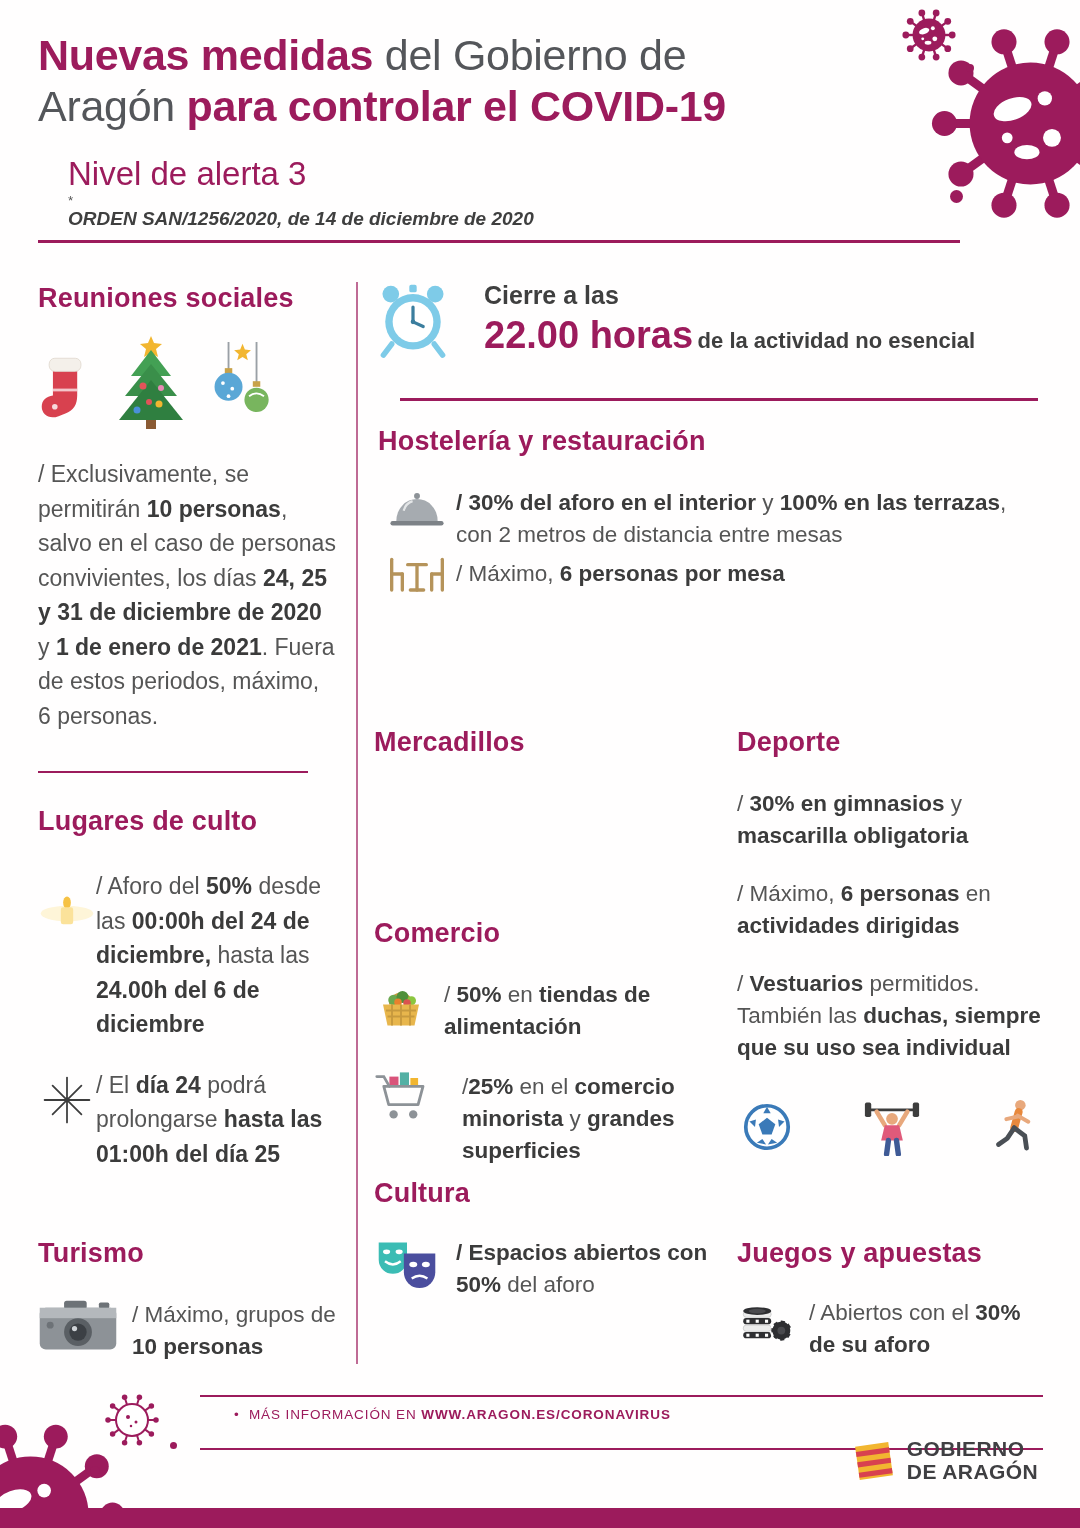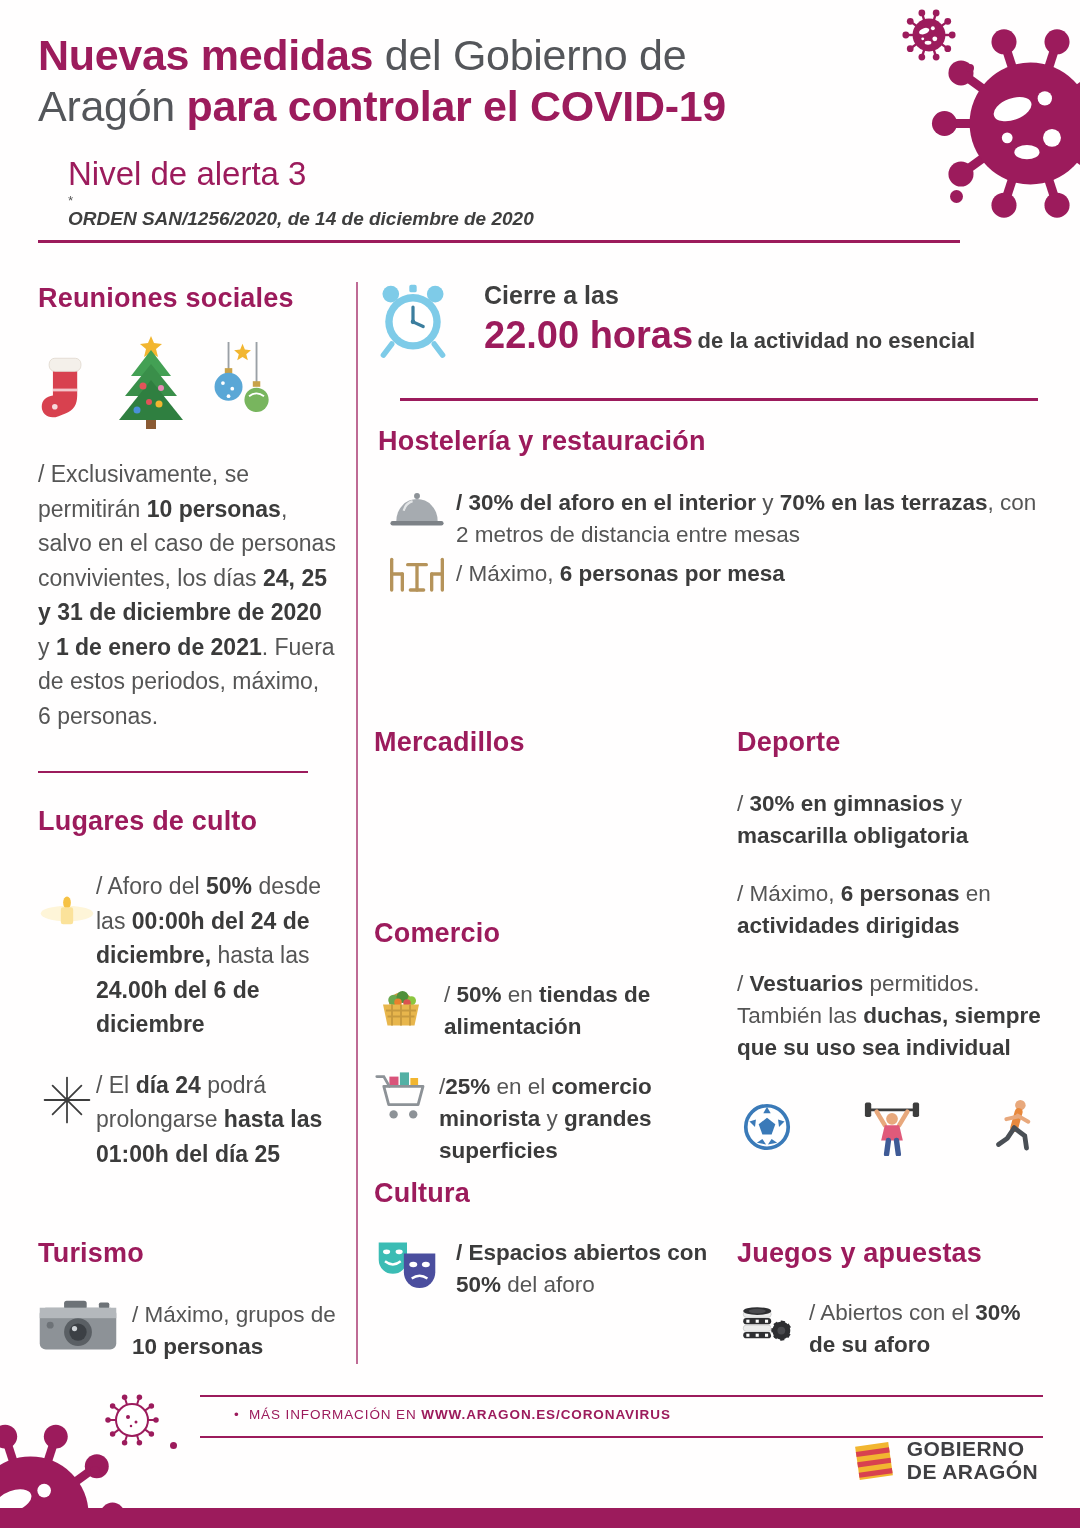--- a/index.html
+++ b/index.html
@@ -39,21 +39,21 @@
 
   
   .closure-line1{font-size:25px;font-weight:700;color:#3f3f3f;}
   .closure-time{font-size:38px;font-weight:700;color:var(--accent);}
   .closure-rest{font-size:22px;font-weight:700;color:#3f3f3f;}
 
   
   .footer-info{
     border-top:2px solid var(--accent);
     border-bottom:2px solid var(--accent);
-    padding:10px 0 14px 34px;
+    padding:10px 0 26px 34px;
     font-size:13.5px;letter-spacing:.9px;color:var(--accent);
   }
   .footer-info .url{font-weight:700;}
   .gov{display:flex;align-items:center;gap:10px;}
   .gov-text{font-size:21px;font-weight:700;color:#3f3f42;line-height:1.08;letter-spacing:.4px;}
   .dot{position:absolute;border-radius:50%;background:var(--accent);}
   .bottom-bar{position:absolute;left:0;right:0;bottom:0;height:20px;background:var(--accent);z-index:6;}
 </style>
 </head>
 <body>
@@ -437,21 +437,21 @@
 
   <section class="abs" style="left:378px;top:426px;width:662px">
     <h2 class="sec-title">Hostelería y restauración</h2>
     <div class="row" style="margin-top:30px">
       <span class="icon" style="width:78px">
           <svg width="62" height="46">
             <use href="#sym-cloche"></use>
           </svg>
         </span>
       <p class="txt" style="flex:1">
-        <span class="b">/ 30% del aforo en el interior</span><span> y </span><span class="b">70% en las terrazas</span><span>, con 2 metros de distancia entre mesas</span>
+        <span class="b">/ 30% del aforo en el interior</span><span> y </span><span class="b">100% en las terrazas</span><span>, con 2 metros de distancia entre mesas</span>
       </p>
     </div>
     <div class="row" style="margin-top:4px;align-items:center">
       <span class="icon" style="width:78px">
           <svg width="64" height="38">
             <use href="#sym-table"></use>
           </svg>
         </span>
       <p class="txt" style="flex:1">
         <span>/ Máximo, </span><span class="b">6 personas por mesa</span>
@@ -468,21 +468,21 @@
     <div class="row" style="margin-top:30px;gap:16px">
       <span class="icon">
           <svg width="54" height="54">
             <use href="#sym-basket"></use>
           </svg>
         </span>
       <p class="txt" style="flex:1">
         <span>/ </span><span class="b">50%</span><span> en </span><span class="b">tiendas de alimentación</span>
       </p>
     </div>
-    <div class="row" style="margin-top:28px;gap:9px">
+    <div class="row" style="margin-top:28px;gap:32px">
       <span class="icon">
           <svg width="56" height="56">
             <use href="#sym-cart"></use>
           </svg>
         </span>
       <p class="txt" style="flex:1">
         <span>/</span><span class="b">25%</span><span> en el </span><span class="b">comercio minorista</span><span> y </span><span class="b">grandes superficies</span>
       </p>
     </div>
   </section>

